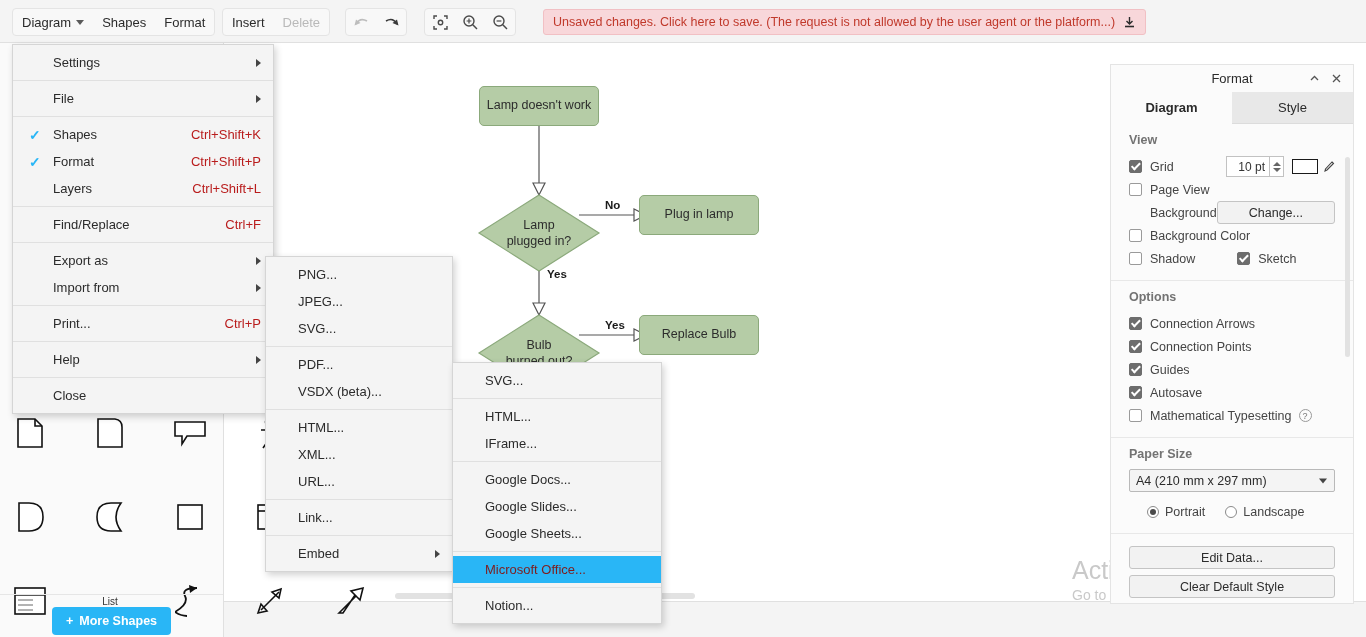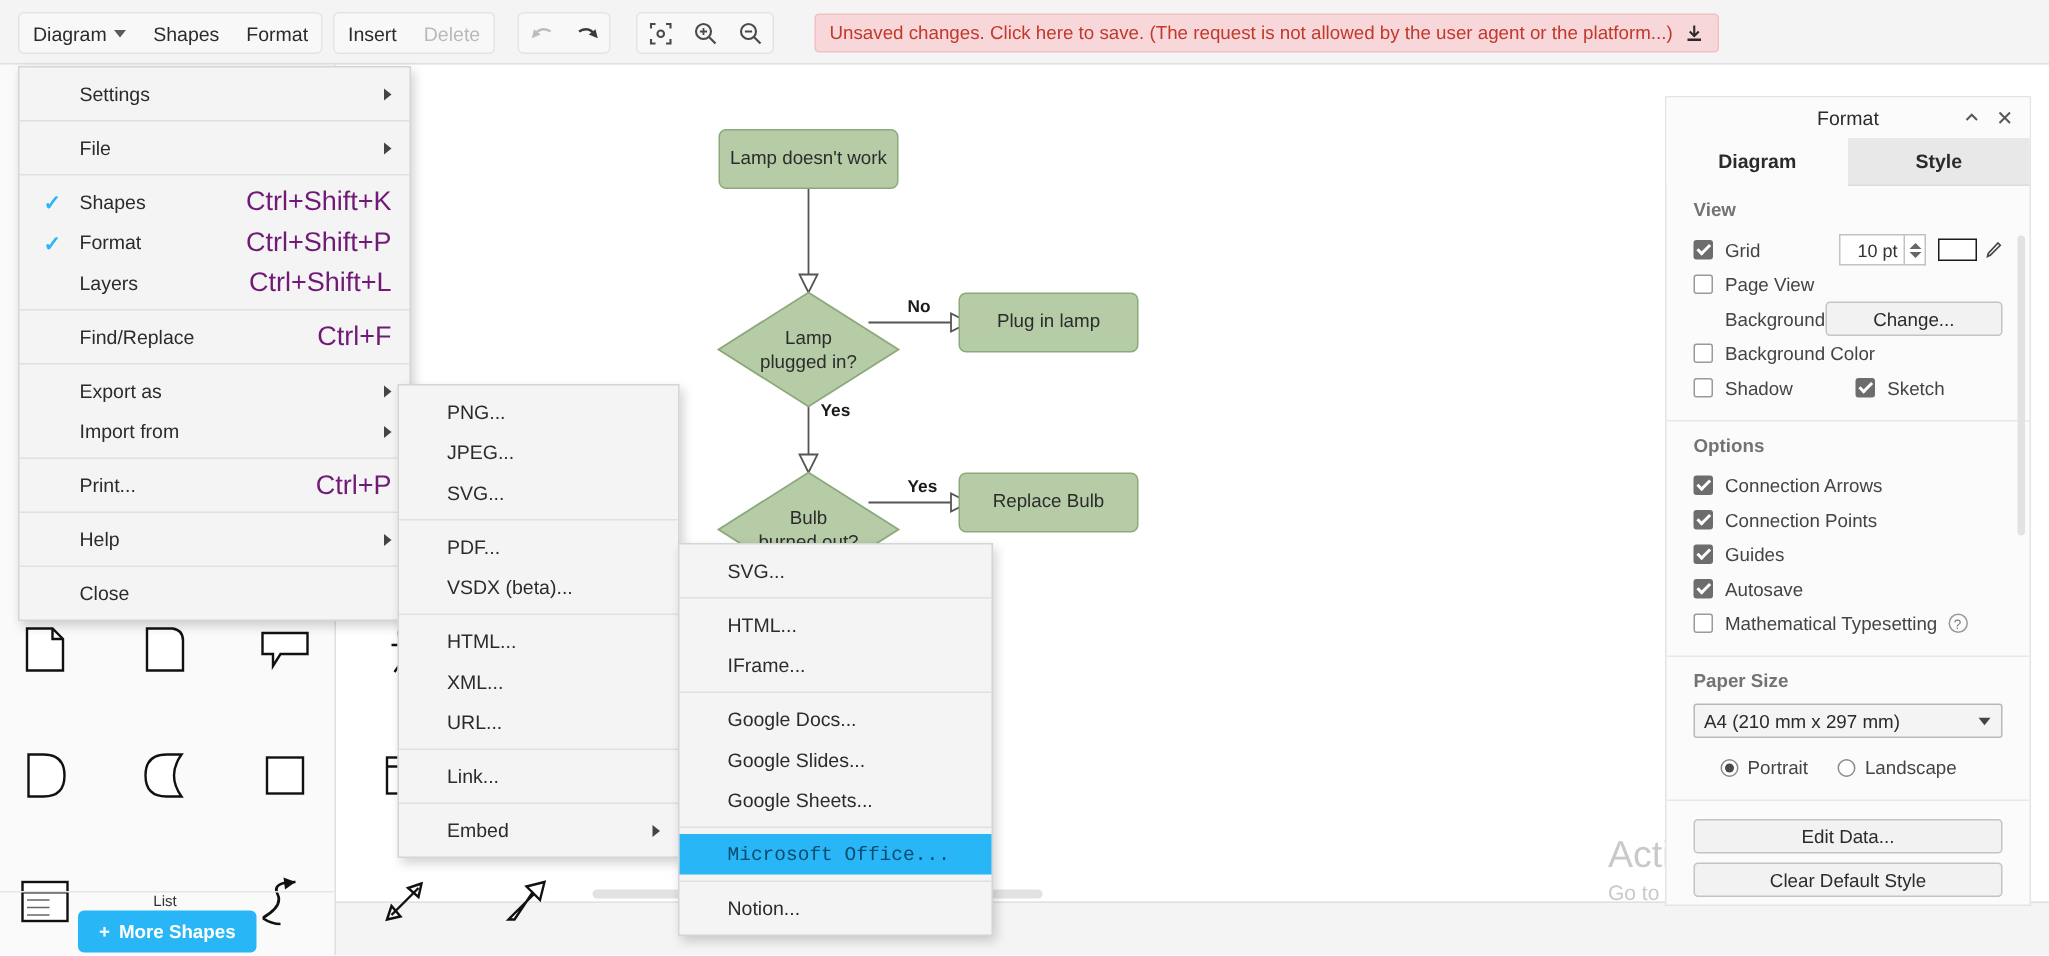--- a/index.html
+++ b/index.html
@@ -160,24 +160,24 @@
     z-index: 50;
   }
   .mi {
     position: relative;
     height: 27px;
     display: flex; align-items: center;
     padding: 0 12px 0 40px;
     font-size: 13px; color: #2b2b2b;
     white-space: nowrap;
   }
-  .mi.hl { background: #29b6f6; color: #0c4a6e; font-family: Liberation Mono, monospace; }
+  .mi.hl { background: #29b6f6; color: #7f1d1d; }
   .mi .sc {
     margin-left: auto; padding-left: 22px;
-    font-size: 18px; color: #701a75;
+    font-size: 13px; color: #b91c1c;
   }
   .mi .arr {
     margin-left: auto;
     width: 0; height: 0;
     border-top: 4px solid transparent;
     border-bottom: 4px solid transparent;
     border-left: 5px solid #444;
   }
   .mi .chk {
     position: absolute; left: 16px; top: 50%;
@@ -213,21 +213,21 @@
     color: #555; font-size: 13px;
   }
   .fmt-tabs { display: flex; height: 32px; }
   .fmt-tab {
     flex: 1;
     display: flex; align-items: center; justify-content: center;
     font-size: 13px; color: #2b2b2b;
     border-bottom: 1px solid #dcdcdc;
   }
   .fmt-tab.active { background: #fbfbfb; border-bottom: 1px solid #fbfbfb; font-weight: bold; }
-  .fmt-tab.inactive { background: #e8e8e8; font-weight: bold; }
+  .fmt-tab.inactive { background: #e8e8e8; }
   .fmt-sec { padding: 9px 18px 10px 18px; border-bottom: 1px solid #e8e8e8; }
   .fmt-h {
     font-size: 12.5px; font-weight: bold; color: #737373;
     margin-bottom: 8px;
   }
   .row { display: flex; align-items: center; height: 23px; }
   .cb {
     width: 13px; height: 13px;
     border: 1px solid #9a9a9a; border-radius: 2px;
     background: #fff; margin-right: 8px;

